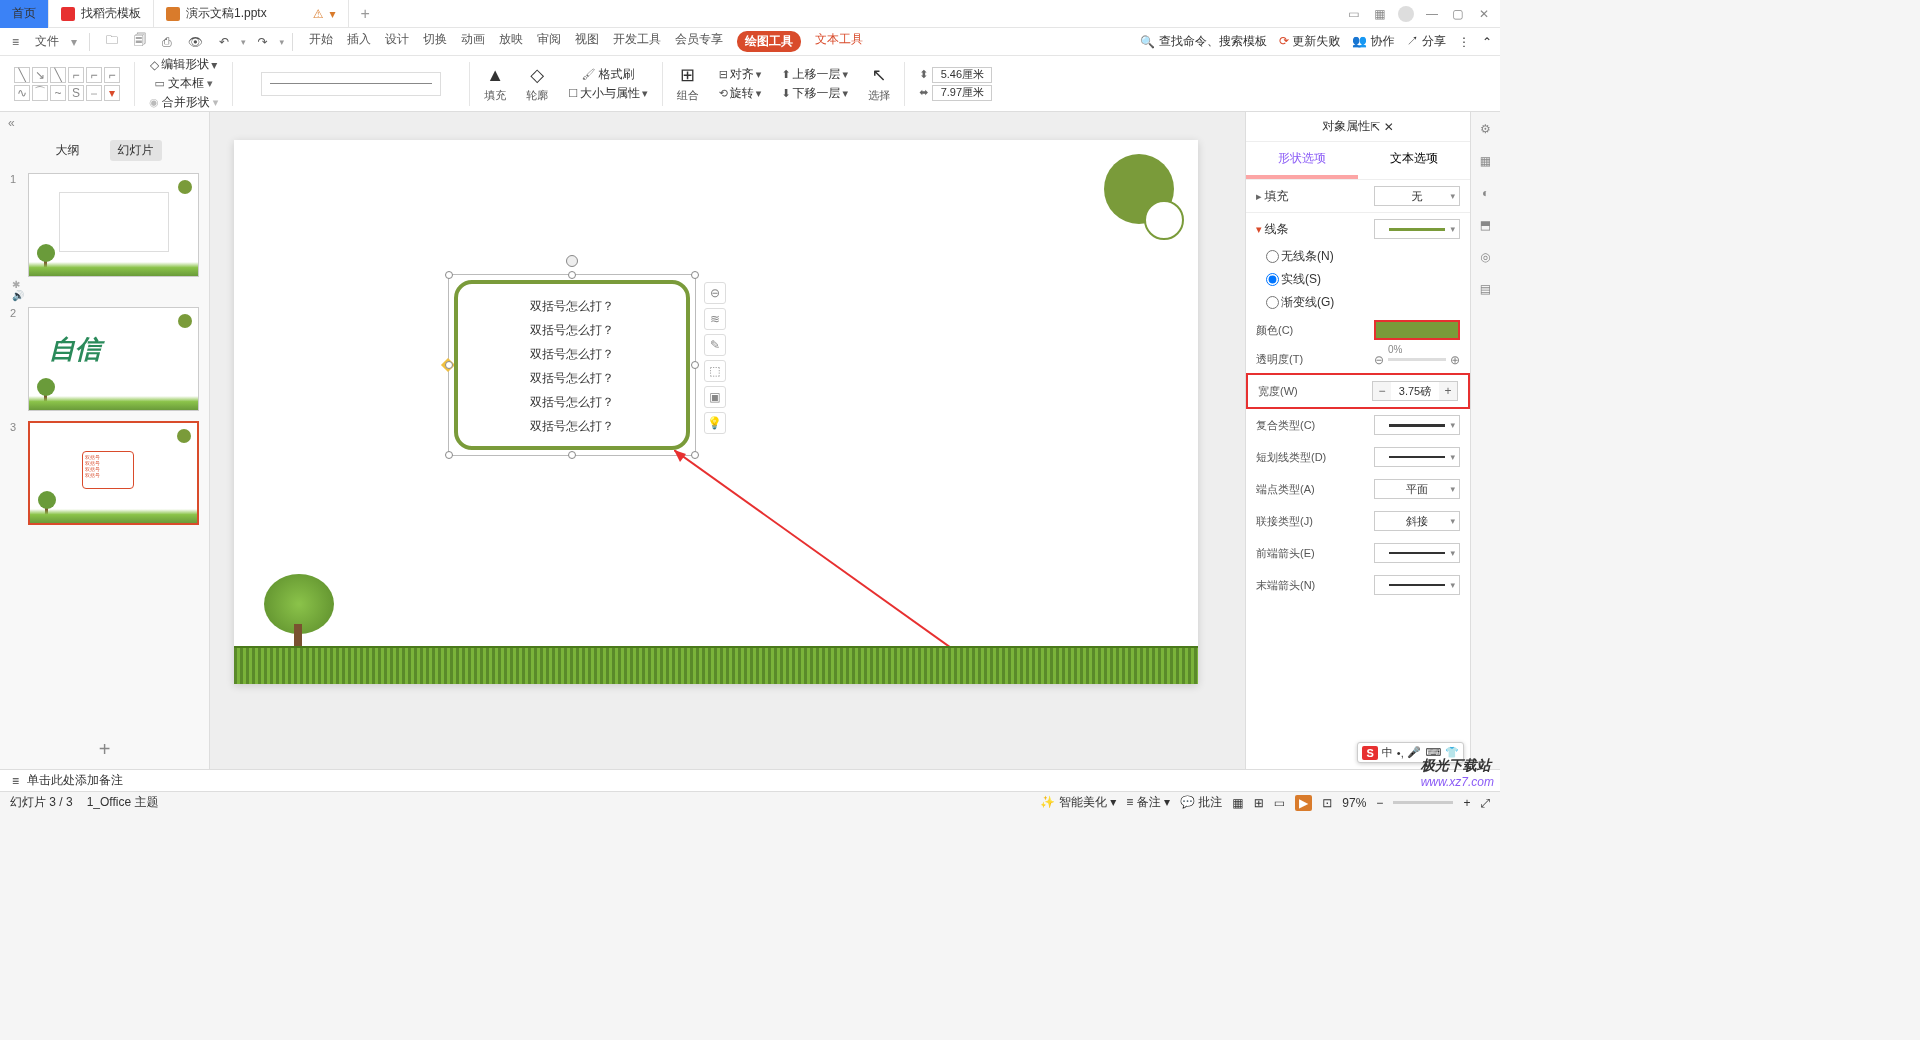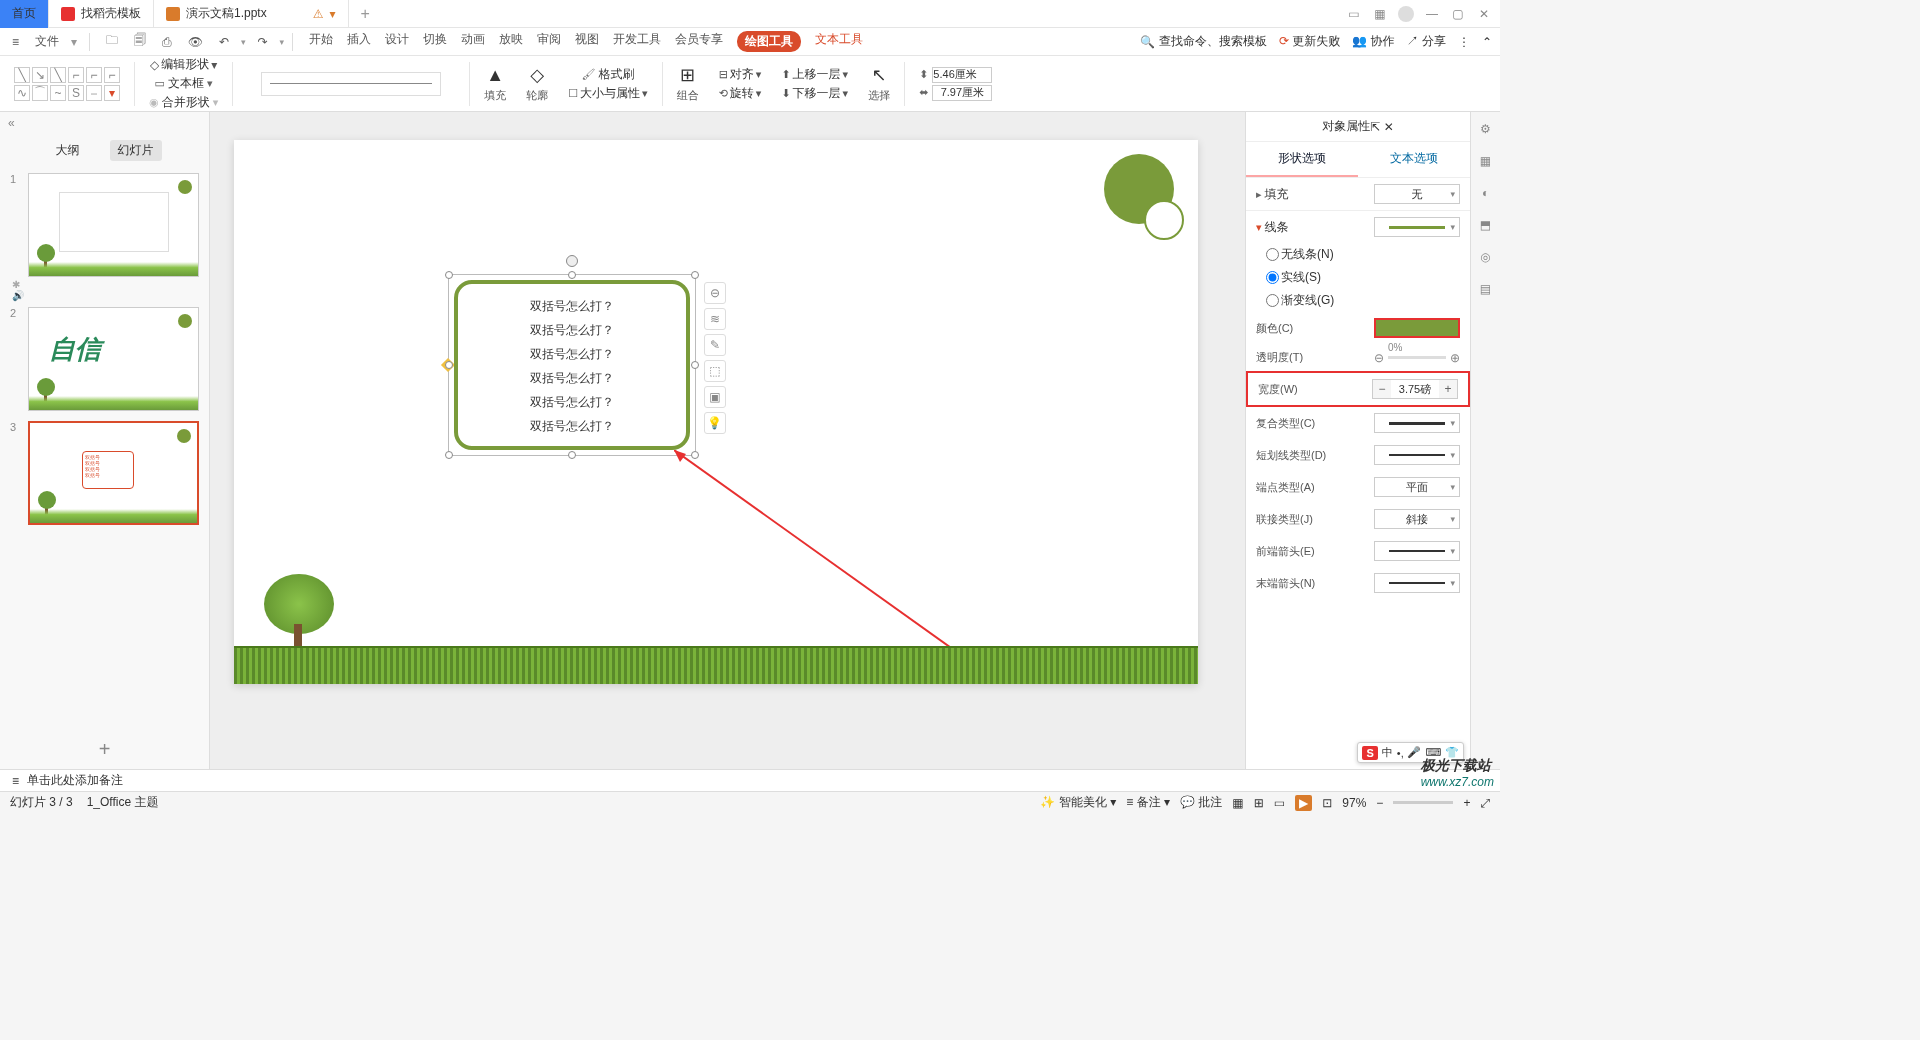--- a/index.html
+++ b/index.html
@@ -56,22 +56,22 @@
 .handle{position:absolute;width:8px;height:8px;border:1px solid #888;background:#fff;border-radius:50%}
 .sel-box{position:absolute;top:134px;left:214px;width:248px;height:182px;border:1px solid #bbb}
 .rot{position:absolute;top:-20px;left:50%;width:12px;height:12px;border:1px solid #888;background:#eee;border-radius:50%;transform:translateX(-50%)}
 .diamond{position:absolute;top:50%;left:-6px;width:10px;height:10px;background:#f0c040;transform:translateY(-50%) rotate(45deg)}
 .float-tools{position:absolute;top:142px;left:470px;display:flex;flex-direction:column;gap:4px}
 .float-tools span{width:22px;height:22px;border:1px solid #ddd;background:#fff;border-radius:3px;display:flex;align-items:center;justify-content:center;color:#888;cursor:pointer}
 .arrow-line{position:absolute;top:310px;left:440px;width:280px;height:200px;pointer-events:none}
 .panel{width:225px;background:#fff;border-left:1px solid #ddd;display:flex;flex-direction:column}
 .panel-head{padding:6px 6px;display:flex;align-items:center;justify-content:center;border-bottom:1px solid #eee}
 .panel-tabs{display:flex;border-bottom:1px solid #eee}
-.panel-tabs span{flex:1;text-align:center;padding:8px 0;cursor:pointer;color:#0369a1}
-.panel-tabs .on{color:#0f172a;border-bottom:2px solid #fca5a5}
+.panel-tabs span{flex:1;text-align:center;padding:8px 0;cursor:pointer;color:#000000}
+.panel-tabs .on{color:#8b5cf6;border-bottom:4px solid #fca5a5}
 .panel-sub{display:flex;gap:16px;padding:8px 10px;border-bottom:1px solid #eee;font-size:11px}
 .panel-sub span{cursor:pointer;color:#666}
 .panel-sub .on{color:#d94b2b;border-bottom:2px solid #d94b2b;padding-bottom:4px}
 .prow{display:flex;align-items:center;justify-content:space-between;padding:6px 10px}
 .prow label{font-size:11px;color:#555}
 .psel{width:86px;height:20px;border:1px solid #ccc;font-size:11px;text-align:center;line-height:18px;background:#fff;cursor:pointer;position:relative}
 .psel::after{content:"▾";position:absolute;right:4px;color:#888;font-size:9px}
 .colorbox{width:86px;height:20px;border:1px solid #ccc;background:#7a9b3a;cursor:pointer}
 .section-h{padding:6px 10px;font-size:11px;color:#d94b2b;cursor:pointer}
 .section-h.gray{color:#666}
@@ -222,21 +222,21 @@
     <span class="dd small">⬇ <span>下移一层</span> ▾</span>
   </div>
   <div class="ribbon-group">
     <span style="font-size:18px">↖</span>
     <span class="dd small">选择</span>
   </div>
   <div class="vsep"></div>
   <div class="ribbon-group">
     <div style="display:flex;gap:4px;align-items:center">
         <span class="small">⬍</span>
-        <input style="width: 60px; height: 16px; border: 1px solid rgb(204, 204, 204); font-size: 11px; text-align: left;" value="5.46厘米">
+        <input style="width: 60px; height: 16px; border: 1px solid rgb(204, 204, 204); font-size: 11px; text-align: center;" value="5.46厘米">
       </div>
     <div style="display:flex;gap:4px;align-items:center">
         <span class="small">⬌</span>
         <input style="width: 60px; height: 16px; border: 1px solid rgb(204, 204, 204); font-size: 11px; text-align: center;" value="7.97厘米">
       </div>
   </div>
 </div>
 
 <div class="main">
 
@@ -451,14 +451,14 @@
   <span style="background:#e73030;color:#fff;padding:1px 4px;border-radius:2px;font-weight:bold">S</span>
   <span>中</span>
   <span>•,</span>
   <span style="color:#4a90d9">🎤</span>
   <span>⌨</span>
   <span>👕</span>
 </div>
 
 <div class="logo-corner">
   <div style="font-size:14px;font-weight:bold">极光下载站</div>
-  <div style="color:#0f766e">www.xz7.com</div>
+  <div style="color:#8b5cf6">www.xz7.com</div>
 </div>
 
 </body></html>

